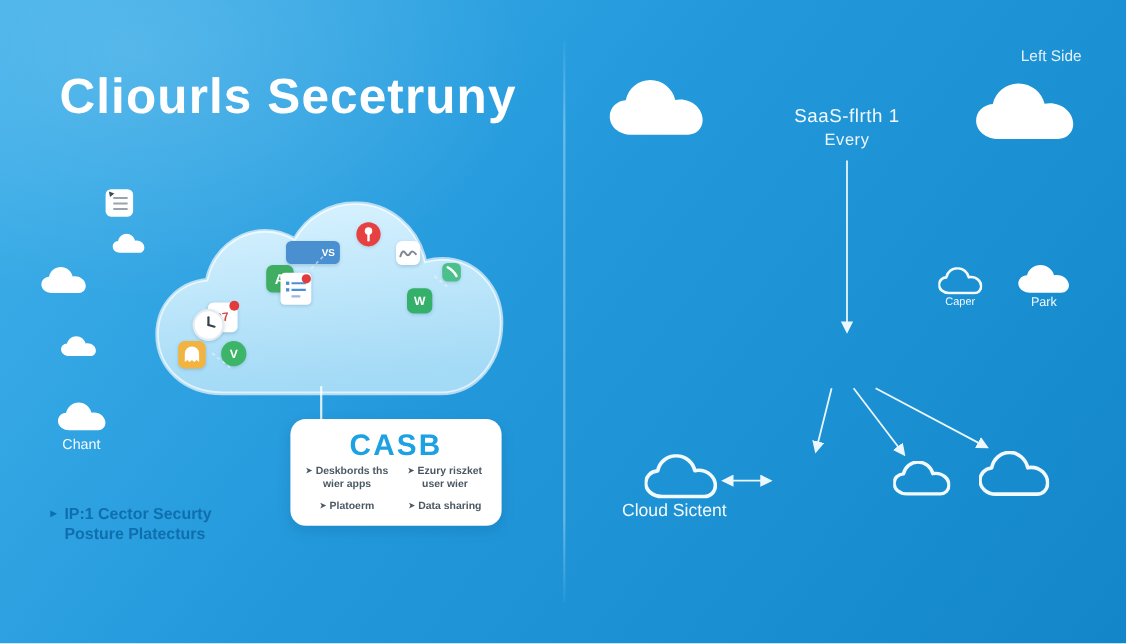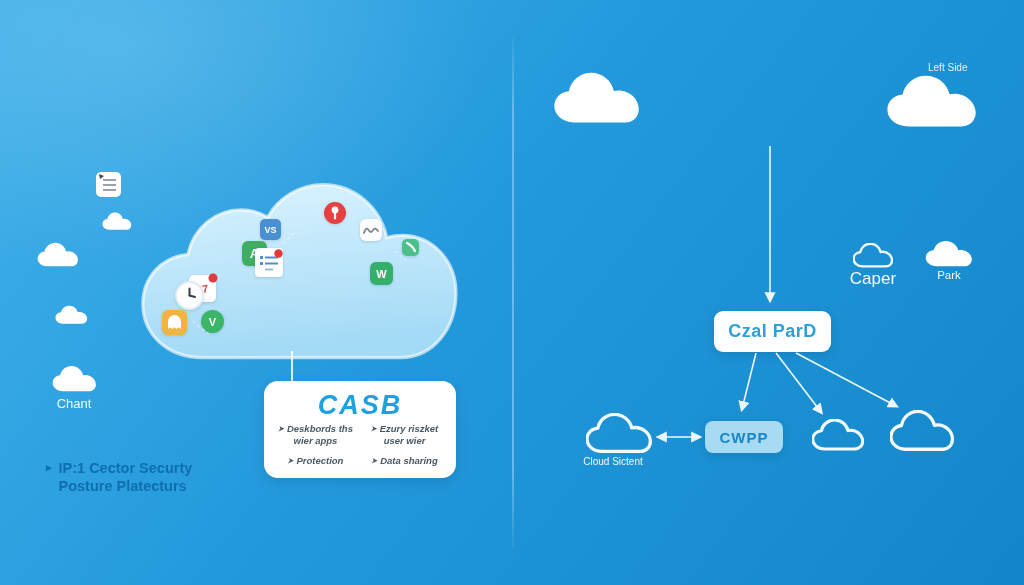--- a/index.html
+++ b/index.html
@@ -8,33 +8,33 @@
     font-family:"Liberation Sans", sans-serif;
     background:
       radial-gradient(600px 380px at 12% 8%, rgba(255,255,255,0.14), rgba(255,255,255,0) 60%),
       linear-gradient(128deg, #41b1ea 0%, #2399dc 45%, #1286c9 100%);
   }
   .abs{position:absolute;}
   .divider{position:absolute; left:512px; top:38px; width:2px; height:510px;
     background:linear-gradient(180deg, rgba(190,230,250,0.05), rgba(190,230,250,0.45) 15%, rgba(190,230,250,0.45) 85%, rgba(190,230,250,0.05));}
   .title{position:absolute; left:54px; top:62px; margin:0; font-size:45px; font-weight:700;
     color:#ffffff; letter-spacing:1px;}
-  .corner{position:absolute; left:928px; top:42px; width:80px; font-size:10px; color:rgba(255,255,255,0.88);margin-top:20px;}
+  .corner{position:absolute; left:928px; top:42px; width:80px; font-size:14px; color:rgba(255,255,255,0.88);}
   .wlabel{color:rgba(255,255,255,0.95); text-align:center;}
   .prelines{white-space:pre-line; line-height:1.5;}
   .saas-label{position:absolute; left:233px; top:292px; width:140px; text-align:center;
     font-size:23px; color:#5d7589; letter-spacing:0.5px;}
   .connector{position:absolute; left:291px; top:351px; width:2px; height:31px; background:rgba(255,255,255,0.85);}
   
   .chip{position:absolute; border-radius:5px; display:flex; align-items:center; justify-content:center;
     color:#fff; font-weight:700; box-shadow:0 1px 3px rgba(20,80,120,0.18);}
   .circle{border-radius:50%;}
   
   .casb{position:absolute; left:264px; top:381px; width:192px; height:97px; background:#ffffff;
-    border-radius:14px; box-shadow:0 4px 12px rgba(10,70,110,0.18);font-style:italic;}
+    border-radius:14px; box-shadow:0 4px 12px rgba(10,70,110,0.18);}
   .casb-title{margin:9px 0 2px 0; text-align:center; font-size:27px; font-weight:700;
     letter-spacing:2px; color:#1da1e3;}
   .casb-grid{display:grid; grid-template-columns:1fr 1fr; column-gap:4px; row-gap:8px; padding:0 9px;}
   .bullet{font-size:9.5px; font-weight:700; color:#4a5863; text-align:center; line-height:1.25;}
   .bm{font-size:7px; margin-right:3px; position:relative; top:-1px;}
   
   .footnote{position:absolute; left:46px; top:459px; display:flex; gap:7px;
     font-size:14.5px; font-weight:700; color:#0f6fae; line-height:1.25;}
   .footnote .fm{font-size:11px; padding-top:2px;}
   
@@ -60,20 +60,21 @@
         <stop offset="1" stop-color="#a3daf6"></stop>
       </linearGradient>
       <marker id="arr" viewBox="0 0 10 10" refX="7" refY="5" markerWidth="7" markerHeight="7" orient="auto-start-reverse">
         <path d="M0 0 L10 5 L0 10 z" fill="#edf8fe"></path>
       </marker>
     </defs>
   </svg>
 
   <div class="divider"></div>
 
+  <h1 class="title">Cliourls Secetruny</h1>
   <div class="corner">Left Side</div>
 
   <svg class="abs" style="left:95px;top:171px" width="27" height="27" viewBox="0 0 27 27">
     <rect x="1" y="1" width="25" height="25" rx="5" fill="#ffffff"></rect>
     <path d="M4 3 L9 5 L5 8 Z" fill="#3a4a55"></path>
     <line x1="8" y1="9" x2="21" y2="9" stroke="#98a3ad" stroke-width="2"></line>
     <line x1="8" y1="14" x2="21" y2="14" stroke="#98a3ad" stroke-width="2"></line>
     <line x1="8" y1="19" x2="21" y2="19" stroke="#98a3ad" stroke-width="2"></line>
   </svg>
   <svg class="abs" style="left:102px;top:212px" width="30" height="19" viewBox="0 0 100 62" preserveAspectRatio="none">
@@ -94,21 +95,21 @@
   <svg class="abs" style="left:138px;top:183px" width="322" height="188" viewBox="0 0 200 112" preserveAspectRatio="none">
     <path d="M40 104 C18 104 3 90 3 72 C3 56 15 44 31 42.5 C34.5 27 48 16 64 16 C70 16 75.5 17.6 80.5 20.4 C87.5 8.5 100.5 1 115 1 C134.5 1 150.5 14.5 154.5 32.5 C157.5 31.7 160.8 31.2 164 31.2 C183 31.2 197.5 46.5 197.5 65.5 C197.5 86 184 104 163 104 Z" fill="url(#bigcloudgrad)" stroke="rgba(255,255,255,0.65)" stroke-width="2"></path>
   </svg>
 
   <div class="chip circle" style="left:324px;top:202px;width:22px;height:22px;background:#e64040;">
     <svg width="22" height="22" viewBox="0 0 22 22">
         <circle cx="11" cy="8" r="3.4" fill="#fff"></circle>
         <line x1="11" y1="11" x2="11" y2="16.5" stroke="#fff" stroke-width="2.2" stroke-linecap="round"></line>
       </svg>
   </div>
-  <div class="chip" style="left:260px;top:219px;width:21px;height:21px;background:#4a8fd0;font-size:9px;">
+  <div class="chip" style="left:260px;top:219px;width:21px;height:21px;background:#4a8fd0;font-size:9px;padding-left:28px;">
     <span>VS</span>
   </div>
   <div class="chip" style="left:242px;top:241px;width:25px;height:25px;background:#3fae63;font-size:13px;border-radius:6px;">
     <span>A</span>
   </div>
   <div class="chip" style="left:360px;top:219px;width:22px;height:22px;background:#ffffff;border-radius:6px;">
     <svg width="22" height="22" viewBox="0 0 22 22">
         <path d="M4 14 Q6 7 8.5 11 T13 11 Q15 8 18 12" fill="none" stroke="#7d8692" stroke-width="1.8" stroke-linecap="round"></path>
       </svg>
   </div>
@@ -151,66 +152,64 @@
     <span>V</span>
   </div>
 
   <div class="connector"></div>
 
   <div class="casb">
     <div class="casb-title">CASB</div>
     <div class="casb-grid">
       <div class="bullet"><span class="bm">➤</span><span>Deskbords ths wier apps</span></div>
       <div class="bullet"><span class="bm">➤</span><span>Ezury riszket user wier</span></div>
-      <div class="bullet"><span class="bm">➤</span><span>Protection</span></div>
+      <div class="bullet"><span class="bm">➤</span><span>Platoerm</span></div>
       <div class="bullet"><span class="bm">➤</span><span>Data sharing</span></div>
     </div>
   </div>
 
   <div class="footnote">
     <span class="fm">▸</span>
     <span>
       <span>IP:1 Cector Securty</span><br>
       <span>Posture Platecturs</span>
     </span>
   </div>
 
   <svg class="abs" style="left:553px;top:71px" width="88" height="55" viewBox="0 0 100 62" preserveAspectRatio="none">
       <use href="#cloud" fill="#ffffff"></use>
     </svg>
   <svg class="abs" style="left:886px;top:74px" width="92" height="56" viewBox="0 0 100 62" preserveAspectRatio="none">
       <use href="#cloud" fill="#ffffff"></use>
     </svg>
 
-
-  <div class="nodebox gateway">
-    <span>Czal ParD</span>
-  </div>
-
-  <div class="nodebox cwpp">
-    <span>CWPP</span>
-  </div>
+  <div class="abs wlabel" style="left:690px;top:96px;width:160px;font-size:17px;letter-spacing:0.5px;">
+    <div>SaaS-flrth 1</div>
+    <div style="font-size:15px;margin-top:3px;color:rgba(255,255,255,0.92);">Every</div>
+  </div>
+
+
 
   <svg class="abs" style="left:586px;top:413px" width="66" height="41" viewBox="0 0 100 62" preserveAspectRatio="none">
       <use href="#cloud" fill="none" stroke="#f2fafe" stroke-width="5" stroke-linejoin="round"></use>
     </svg>
-  <div class="abs wlabel" style="left:558px;top:456px;width:110px;font-size:10px;">Cloud Sictent</div>
+  <div class="abs wlabel" style="left:558px;top:456px;width:110px;font-size:16px;">Cloud Sictent</div>
 
   <svg class="abs" style="left:812px;top:419px" width="52" height="32" viewBox="0 0 100 62" preserveAspectRatio="none">
       <use href="#cloud" fill="none" stroke="#f2fafe" stroke-width="6" stroke-linejoin="round"></use>
     </svg>
 
   <svg class="abs" style="left:890px;top:410px" width="64" height="42" viewBox="0 0 100 62" preserveAspectRatio="none">
       <use href="#cloud" fill="none" stroke="#f2fafe" stroke-width="5" stroke-linejoin="round"></use>
     </svg>
 
   <svg class="abs" style="left:853px;top:243px" width="40" height="25" viewBox="0 0 100 62" preserveAspectRatio="none">
       <use href="#cloud" fill="none" stroke="#f2fafe" stroke-width="6" stroke-linejoin="round"></use>
     </svg>
-  <div class="abs wlabel" style="left:843px;top:269px;width:60px;font-size:17px;">Caper</div>
+  <div class="abs wlabel" style="left:843px;top:269px;width:60px;font-size:10px;">Caper</div>
 
   <svg class="abs" style="left:925px;top:240px" width="48" height="28" viewBox="0 0 100 62" preserveAspectRatio="none">
       <use href="#cloud" fill="#ffffff"></use>
     </svg>
   <div class="abs wlabel" style="left:921px;top:269px;width:56px;font-size:11.5px;">Park</div>
 
   <svg class="overlay" width="1024" height="585" viewBox="0 0 1024 585">
     <g stroke="#edf8fe" stroke-width="1.6" fill="none">
       <line x1="770" y1="146" x2="770" y2="300" marker-end="url(#arr)"></line>
       <line x1="756" y1="353" x2="742" y2="409" marker-end="url(#arr)"></line>

